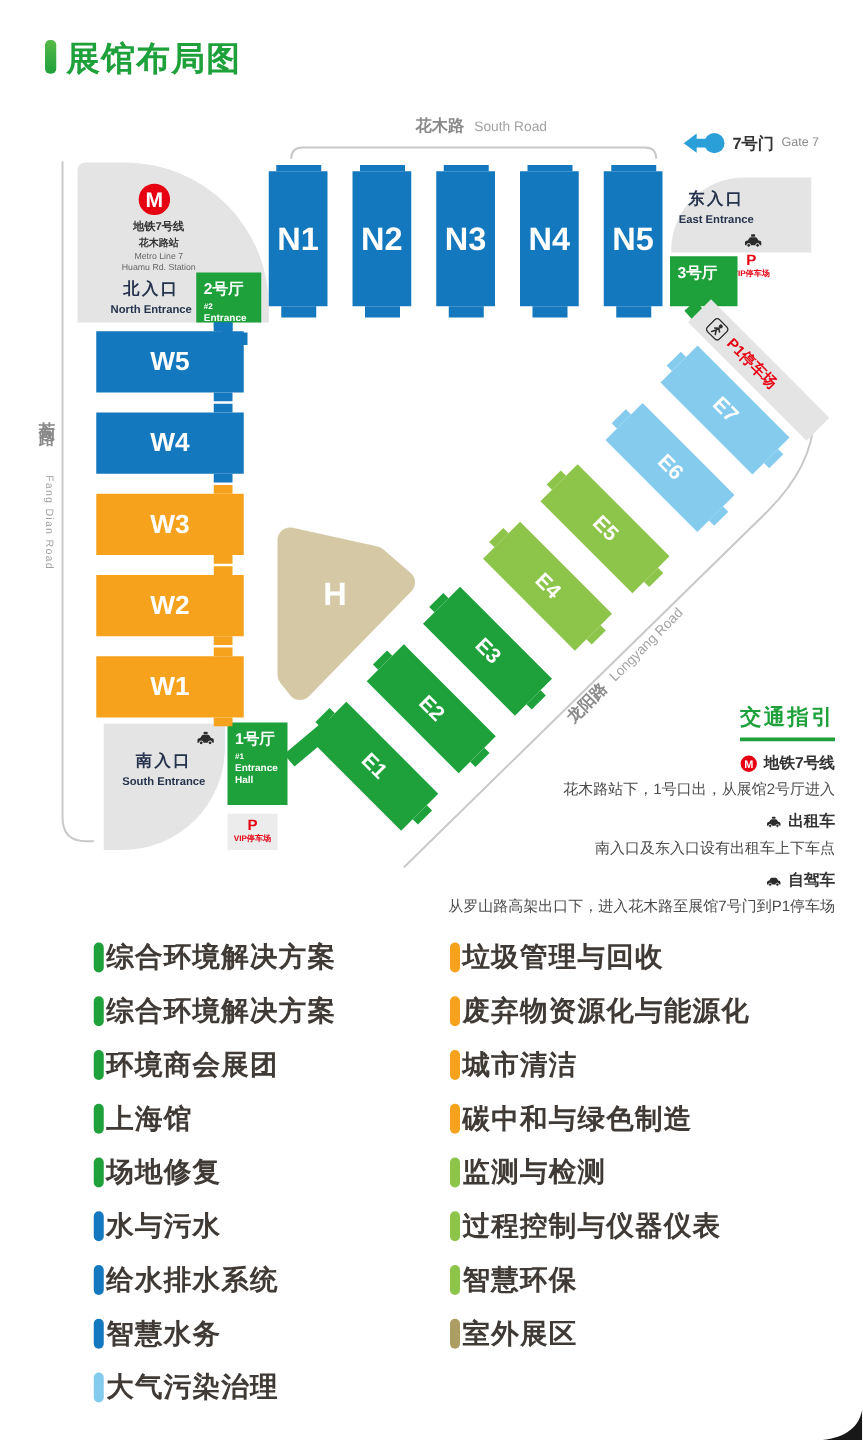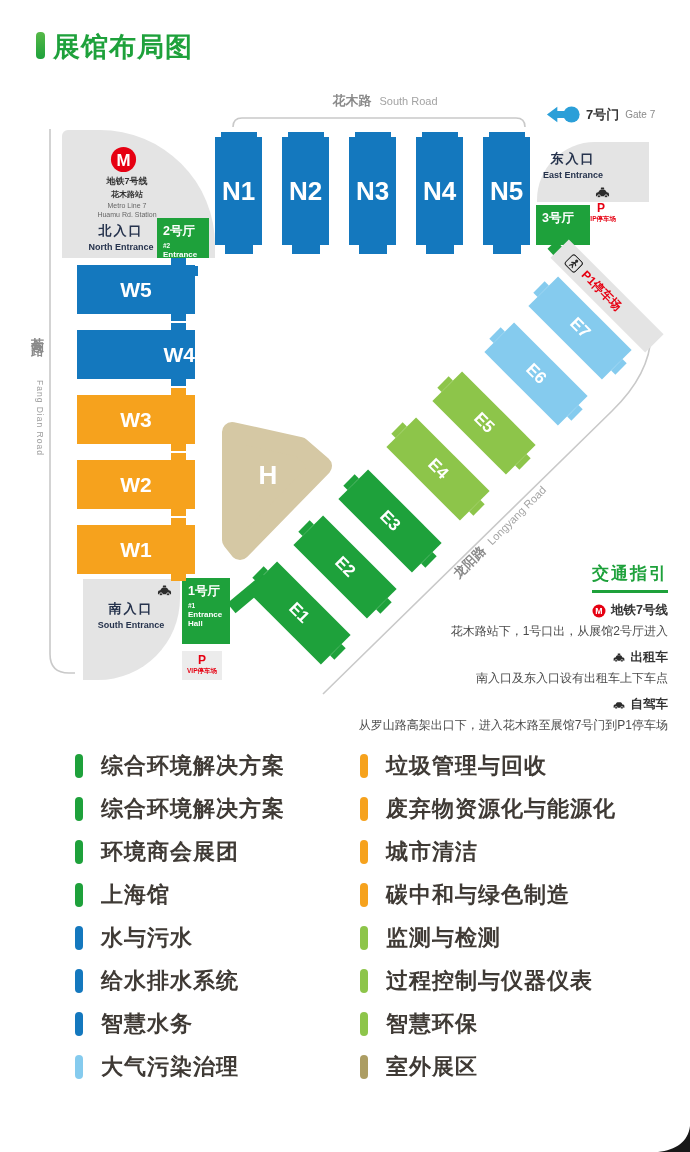--- a/index.html
+++ b/index.html
@@ -98,21 +98,21 @@
     border-bottom:3px solid var(--green);padding-bottom:5px;}
   .tg-item{display:flex;flex-direction:column;align-items:flex-end;margin-top:9px;}
   .tg-header{display:flex;align-items:center;gap:5px;}
   .tg-header-text{font-size:12.5px;font-weight:bold;color:#333;}
   .tg-desc{font-size:12px;color:#4a4a4a;margin-top:4px;text-align:right;}
 
   
   .legend-col{position:absolute;display:flex;flex-direction:column;gap:19px;}
   #legend-left{left:75px;top:754px;}
   #legend-right{left:360px;top:754px;}
-  .legend-row{display:flex;align-items:center;gap:18px;height:24px;}
+  .legend-row{display:flex;align-items:center;gap:2px;height:24px;}
   .legend-bar{width:8px;height:24px;border-radius:4px;flex:none;}
   .legend-label{font-size:22px;font-weight:600;color:#3f3a35;letter-spacing:1px;white-space:nowrap;}
 
   svg.icon{display:block;}
 </style>
 </head>
 <body>
 
 <svg width="0" height="0" style="position:absolute" aria-hidden="true">
   <defs>
@@ -250,21 +250,21 @@
   </div>
       <div class="hall hall-n c-blue" style="left: 416px; top: 137px; width: 47px; height: 108px;">
     <span class="hall-label">N4</span>
   </div>
       <div class="hall hall-n c-blue" style="left: 483px; top: 137px; width: 47px; height: 108px;">
     <span class="hall-label">N5</span>
   </div>
       <div class="hall hall-w c-blue" style="left: 77px; top: 265px; width: 118px; height: 49px;">
     <span class="hall-label">W5</span>
   </div>
-      <div class="hall hall-w c-blue" style="left: 77px; top: 330px; width: 118px; height: 49px; justify-content: flex-end;">
+      <div class="hall hall-w c-blue" style="left: 77px; top: 330px; width: 118px; height: 49px;">
     <span class="hall-label">W4</span>
   </div>
       <div class="hall hall-w c-orange" style="left: 77px; top: 395px; width: 118px; height: 49px;">
     <span class="hall-label">W3</span>
   </div>
       <div class="hall hall-w c-orange" style="left: 77px; top: 460px; width: 118px; height: 49px;">
     <span class="hall-label">W2</span>
   </div>
       <div class="hall hall-w c-orange" style="left: 77px; top: 525px; width: 118px; height: 49px;">
     <span class="hall-label">W1</span>
@@ -344,20 +344,24 @@
   </div>
       <div class="legend-row">
     <span class="legend-bar" style="background: var(--green);"></span>
     <span class="legend-label">环境商会展团</span>
   </div>
       <div class="legend-row">
     <span class="legend-bar" style="background: var(--green);"></span>
     <span class="legend-label">上海馆</span>
   </div>
       <div class="legend-row">
+    <span class="legend-bar" style="background: var(--green);"></span>
+    <span class="legend-label">场地修复</span>
+  </div>
+      <div class="legend-row">
     <span class="legend-bar" style="background: var(--blue);"></span>
     <span class="legend-label">水与污水</span>
   </div>
       <div class="legend-row">
     <span class="legend-bar" style="background: var(--blue);"></span>
     <span class="legend-label">给水排水系统</span>
   </div>
       <div class="legend-row">
     <span class="legend-bar" style="background: var(--blue);"></span>
     <span class="legend-label">智慧水务</span>

